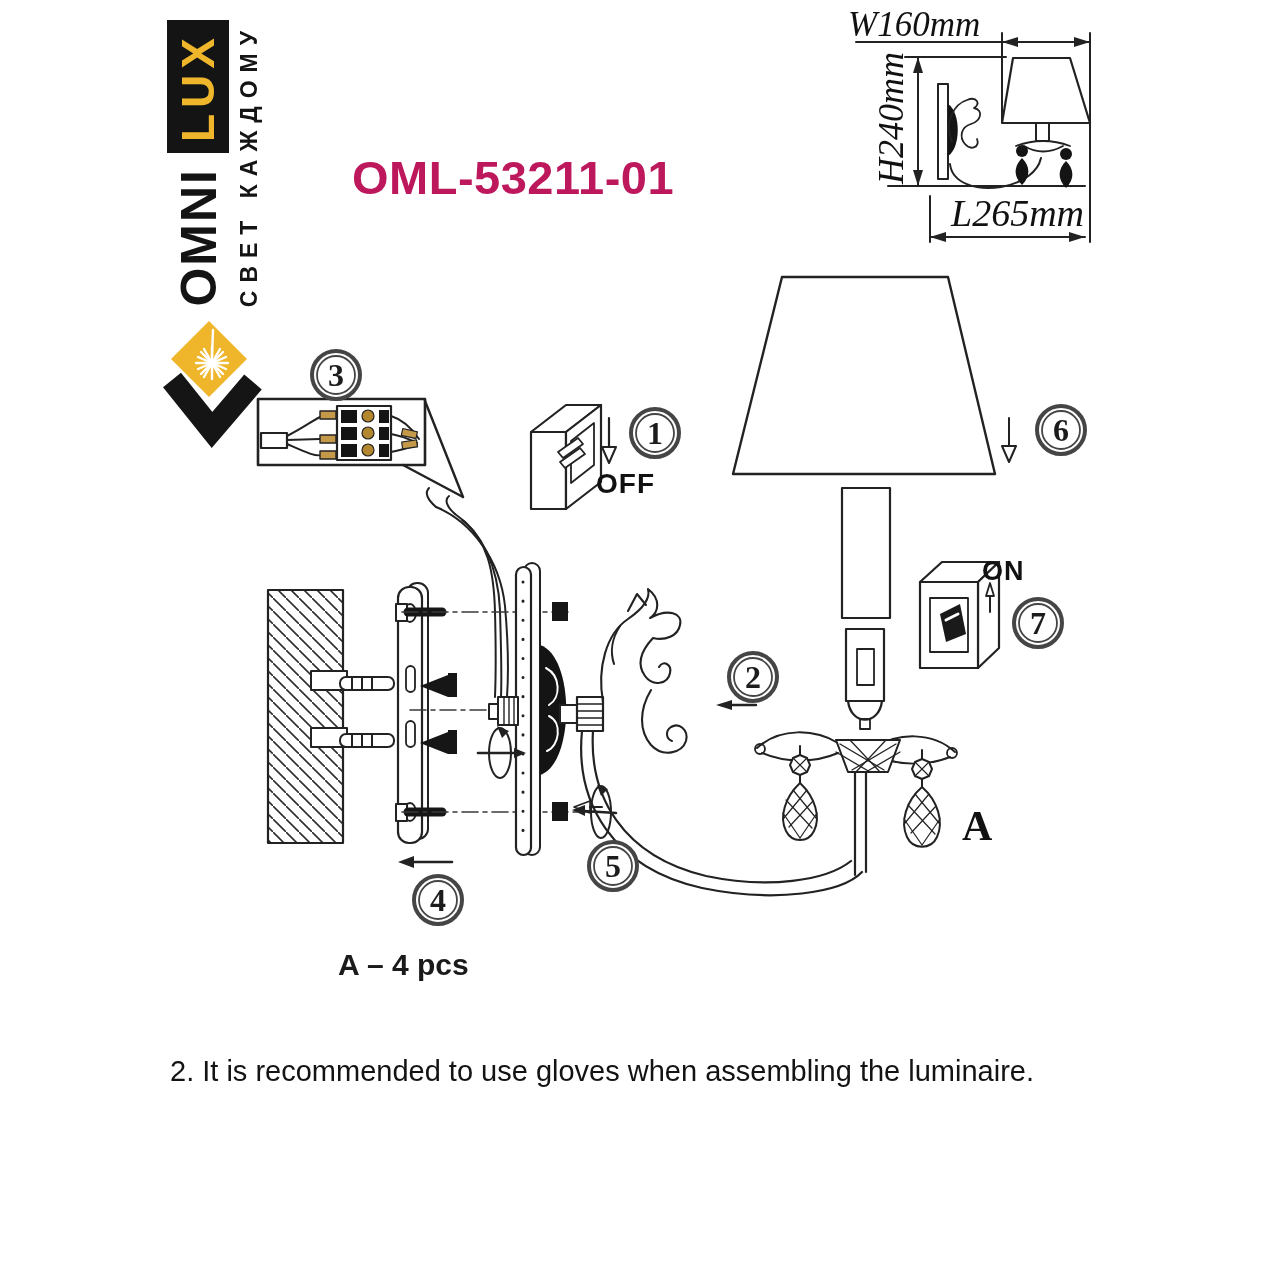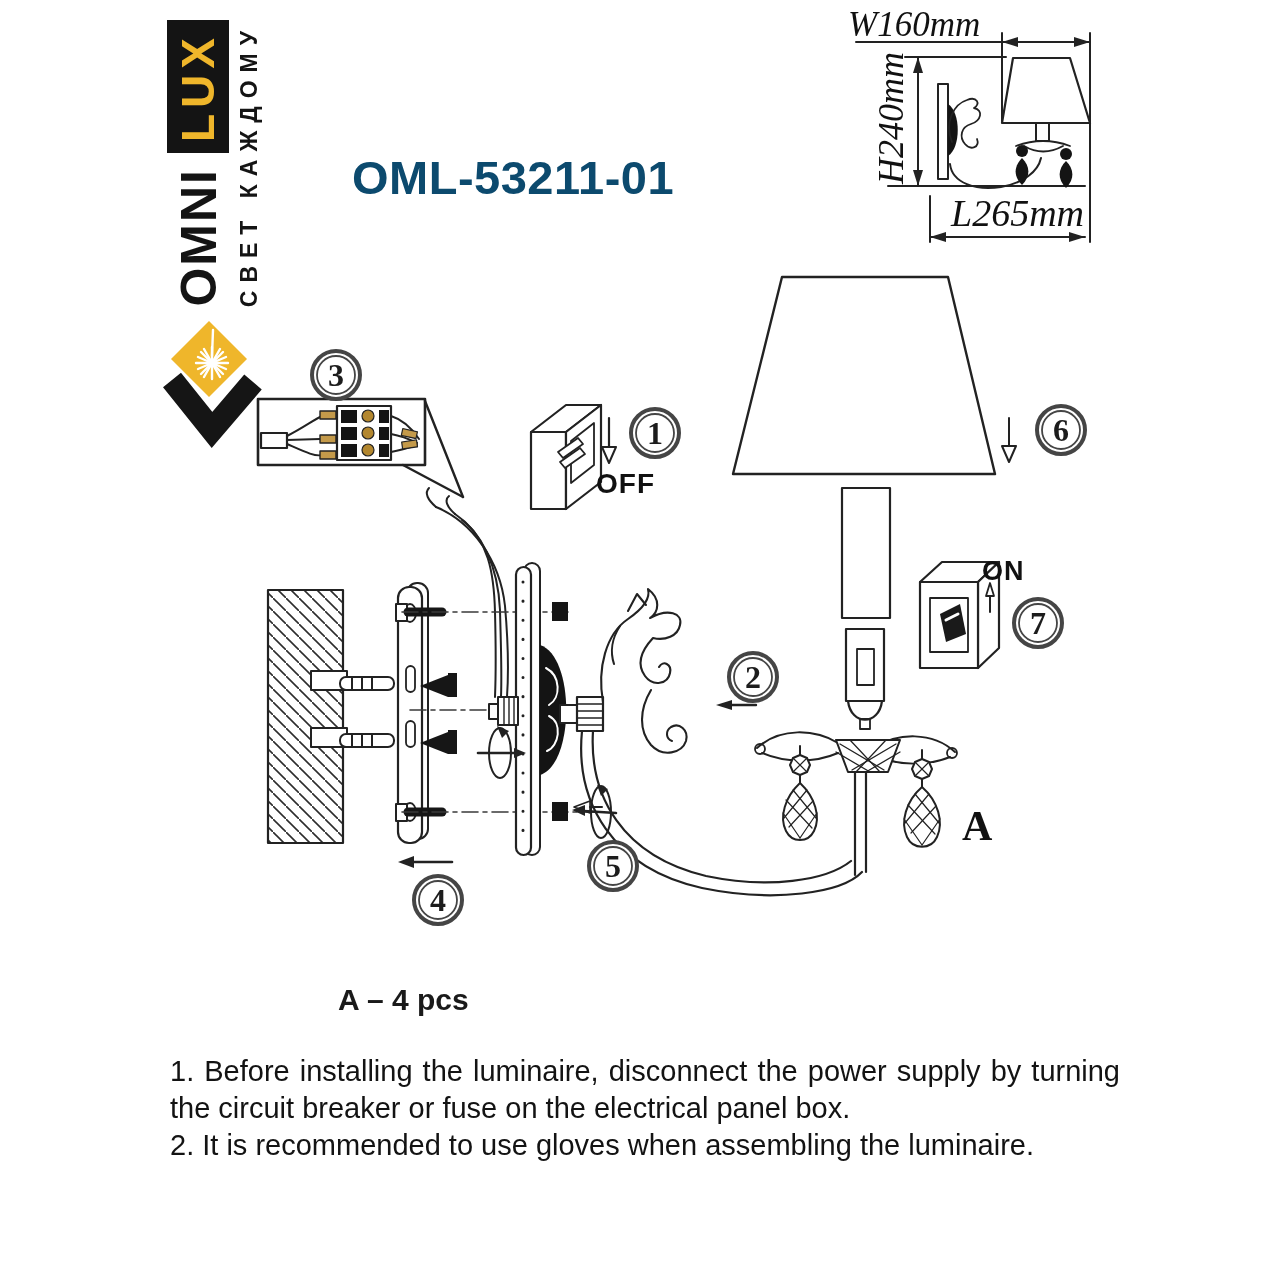--- a/index.html
+++ b/index.html
@@ -4,22 +4,22 @@
 <style>
   html,body{margin:0;padding:0;background:#fff;}
   body{width:1280px;height:1280px;position:relative;font-family:"Liberation Sans",sans-serif;color:#151515;overflow:hidden;}
   .abs{position:absolute;}
   
   .vtext{writing-mode:vertical-rl;transform:rotate(180deg);white-space:nowrap;}
   .lux-box{left:167px;top:20px;width:62px;height:133px;background:#141414;display:flex;align-items:center;justify-content:center;}
   .lux-text{font-weight:bold;font-size:46px;letter-spacing:6px;color:#EFB62B;}
   .omni-text{left:170px;top:156px;width:58px;height:162px;display:flex;align-items:center;justify-content:center;font-weight:bold;font-size:50px;letter-spacing:2px;color:#141414;}
   .tagline{left:232px;top:10px;width:34px;height:310px;display:flex;align-items:center;justify-content:center;font-weight:bold;font-size:23px;letter-spacing:8px;color:#141414;}
-  .title{left:352px;top:150px;font-weight:bold;font-size:47px;letter-spacing:0.5px;color:#0c4a6e;}
-  .parts-note{left:338px;top:948px;font-weight:bold;font-size:30px;color:#1a1a1a;margin-top:35px;}
+  .title{left:352px;top:150px;font-weight:bold;font-size:47px;letter-spacing:0.5px;color:#be185d;}
+  .parts-note{left:338px;top:948px;font-weight:bold;font-size:30px;color:#1a1a1a;}
   .instructions{left:170px;top:1053px;width:950px;font-size:29px;line-height:37px;color:#131313;}
   .instructions p{margin:0;text-align:justify;}
   svg text{font-family:"Liberation Serif",serif;}
   svg .sans{font-family:"Liberation Sans",sans-serif;}
 </style>
 </head>
 <body>
 
 <div class="abs lux-box">
   <span class="vtext lux-text">LUX</span>
@@ -346,15 +346,14 @@
     <text text-anchor="middle" y="11" font-size="32" font-weight="bold" fill="#1c1c1c" stroke="none">6</text>
   </g>
   <g transform="translate(1038,623)">
     <circle r="24" fill="#fff" stroke="#454545" stroke-width="4"></circle>
       <circle r="19" stroke="#454545" stroke-width="1.8"></circle>
     <text text-anchor="middle" y="11" font-size="32" font-weight="bold" fill="#1c1c1c" stroke="none">7</text>
   </g>
 </svg>
 
 <div class="abs instructions">
-  <p>1. Before installing the luminaire, disconnect the power supply by turning the circuit breaker or fuse on the electrical panel box.</p>
   <p>2. It is recommended to use gloves when assembling the luminaire.</p>
 </div>
 
 </body></html>

